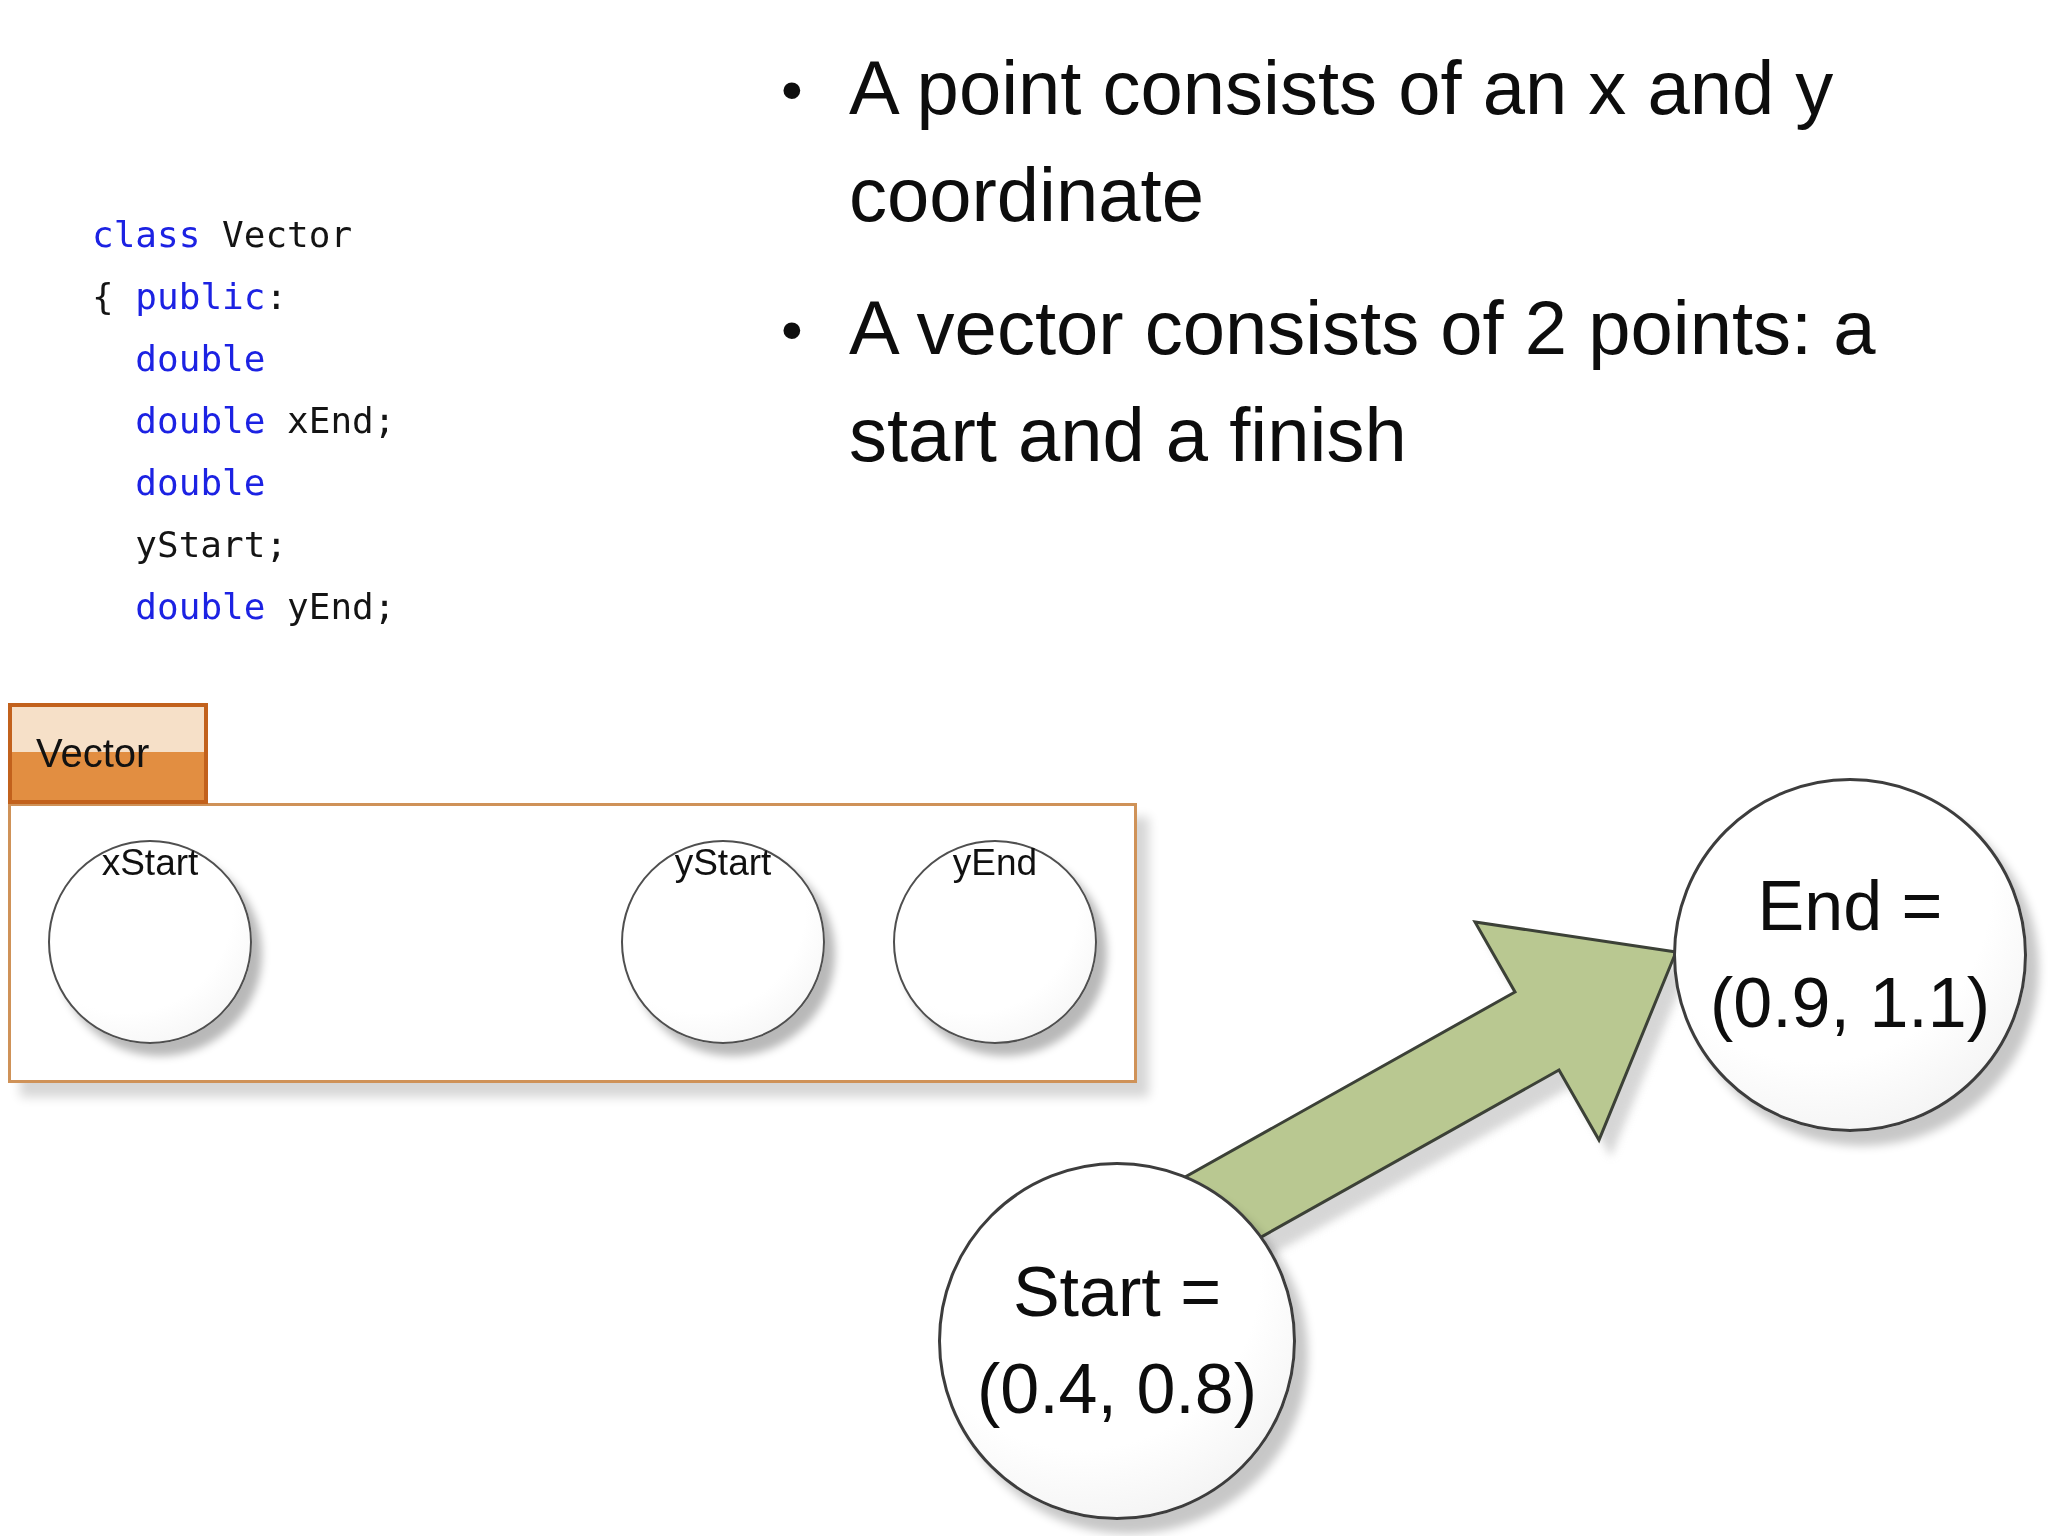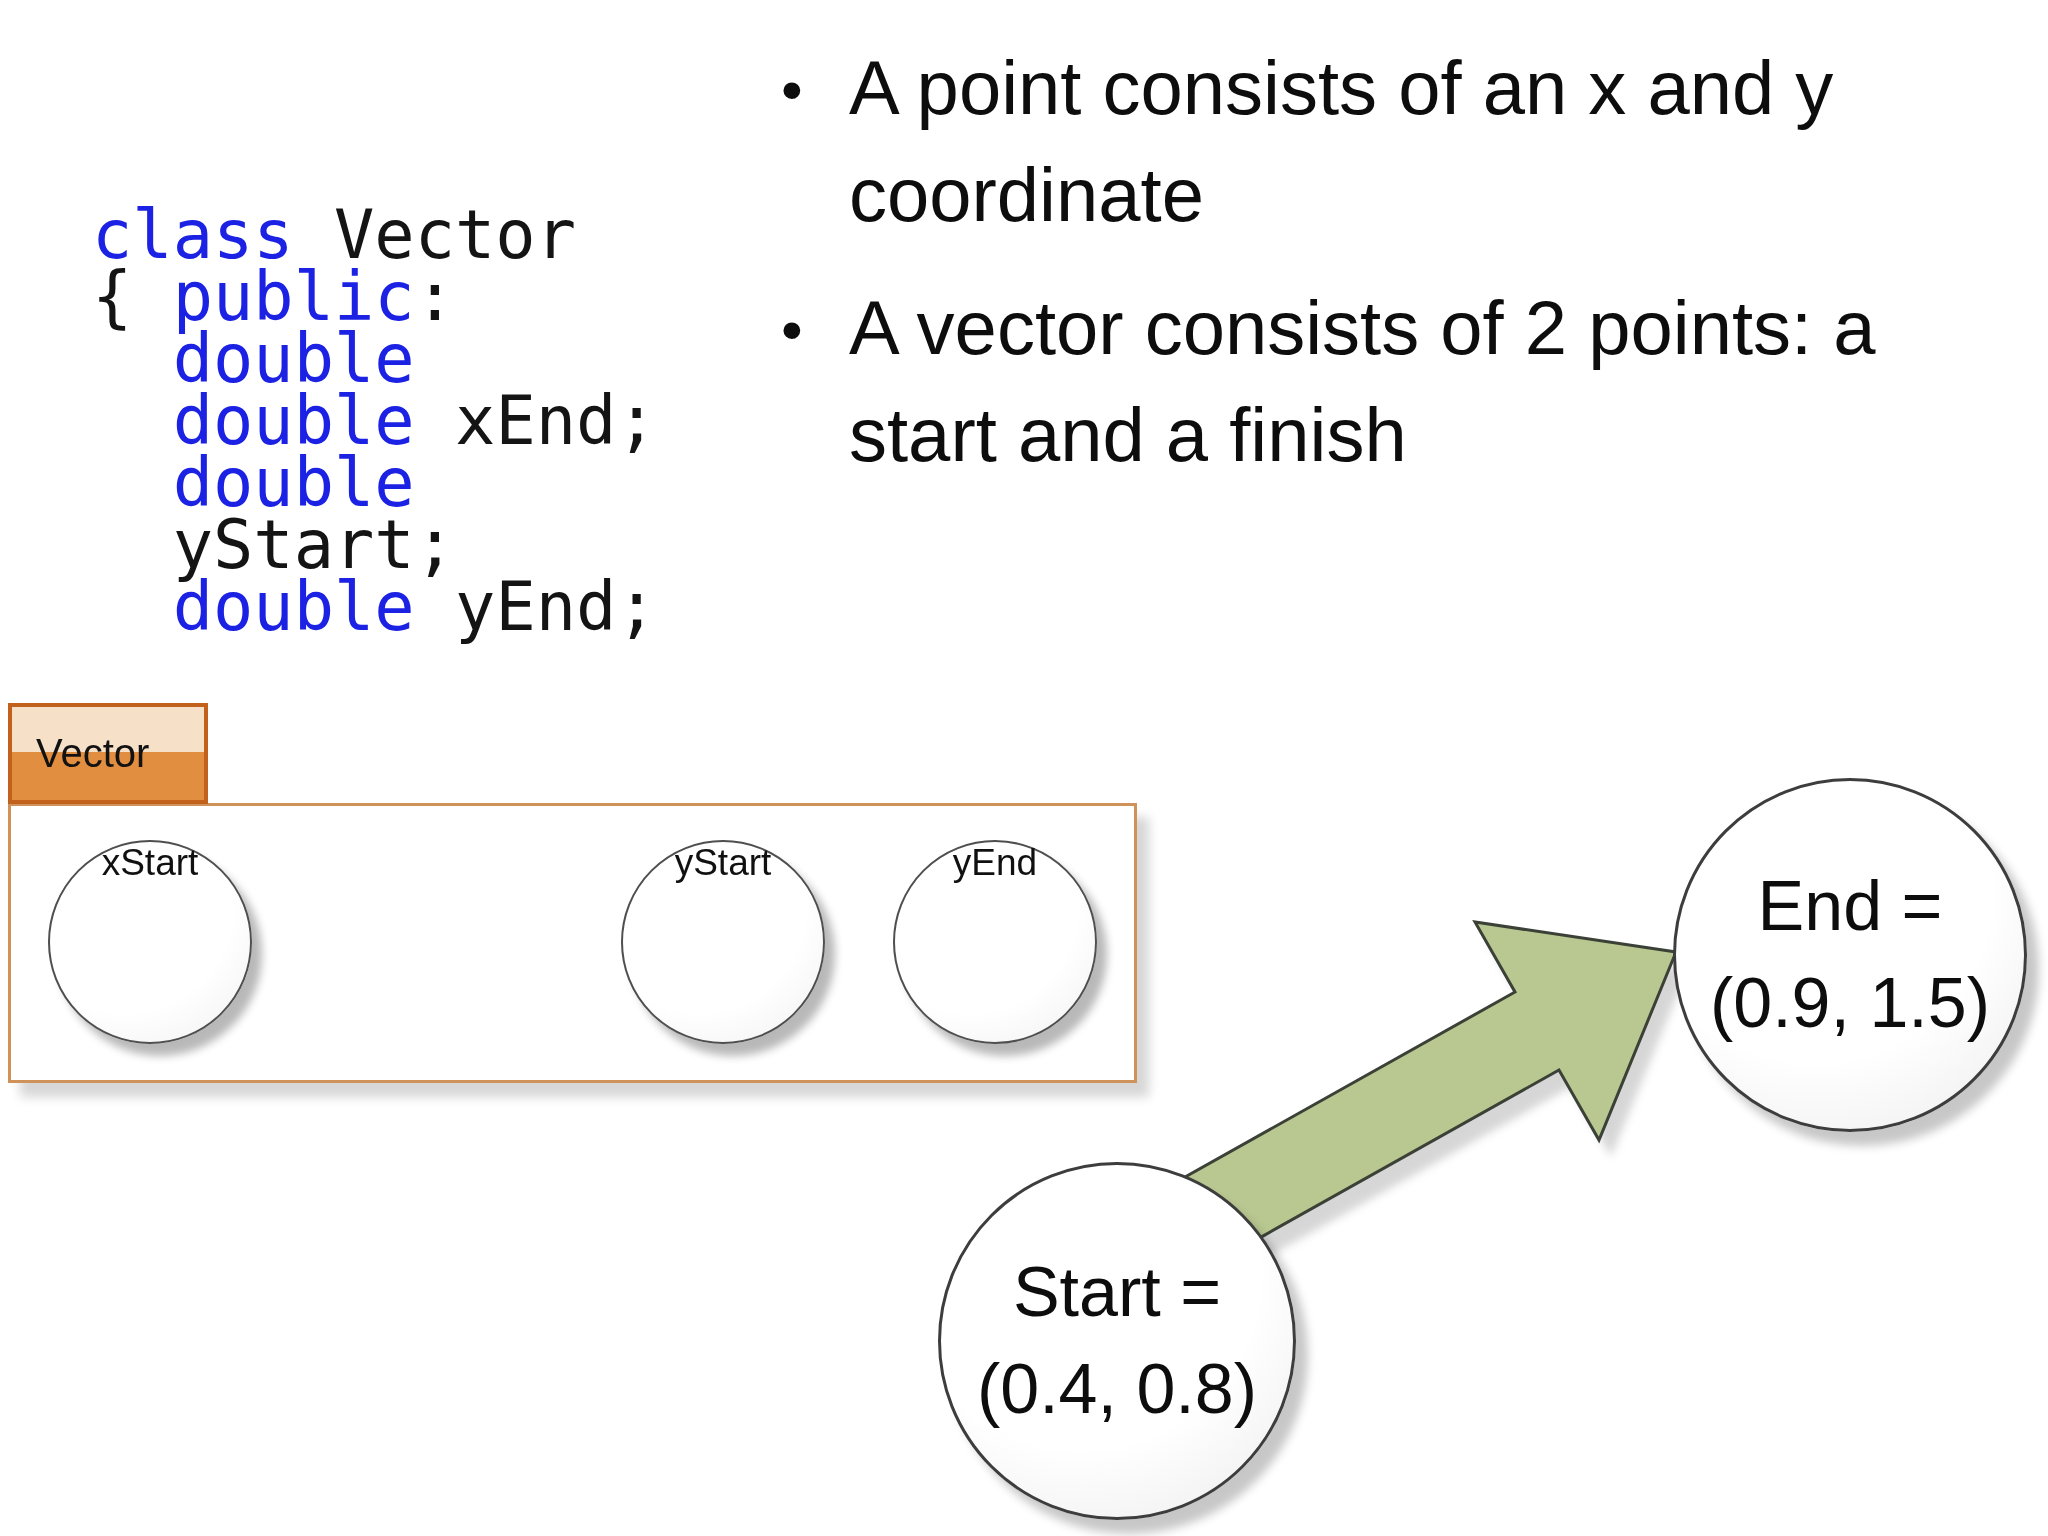--- a/index.html
+++ b/index.html
@@ -10,21 +10,21 @@
   
   .bullets { position:absolute; left:849px; top:34px; width:1240px; list-style:none;
              font-size:76px; line-height:107px; color:#0d0d0d; }
   .bullets li { position:relative; }
   .bullets li + li { margin-top:26px; }
   .bullets li::before { content:"•"; position:absolute; left:-68px; top:2px;
                         font-size:62px; color:#0d0d0d; }
 
   
   .code { position:absolute; left:92px; top:204px;
-          font-family:"DejaVu Sans Mono", monospace; font-size:67px; line-height:62px;
+          font-family:"DejaVu Sans Mono", monospace; font-size:36px; line-height:62px;
           color:#141414; }
   .code-line { white-space:pre; }
   .kw { color:#1c22e3; }
 
   
   .uml-tab { position:absolute; left:8px; top:703px; width:200px; height:101px;
              border:4px solid #c2611c;
              background:linear-gradient(#f6e0c8 0 48%, #e28e41 48% 100%);
              display:flex; align-items:center; padding-left:24px;
              font-size:40px; color:#121212; z-index:3; }
@@ -98,16 +98,16 @@
     <polygon points="1140,1226 1527,1009 1487,939 1688,969 1611,1157 1571,1087 1184,1304" fill="#c9c9c9" opacity="0.75" filter="url(#soft)"></polygon>
     <polygon points="1128,1209 1515,992 1475,922 1676,952 1599,1140 1559,1070 1172,1287" stroke="#3c4137" stroke-width="3" fill="#b9c891"></polygon>
   </svg>
 
   <div class="bignode start-node">
     <div>Start =</div>
     <div>(0.4, 0.8)</div>
   </div>
   <div class="bignode end-node">
     <div>End =</div>
-    <div>(0.9, 1.5)</div>
+    <div>(0.9, 1.1)</div>
   </div>
 
 </div>
 
 </body></html>

